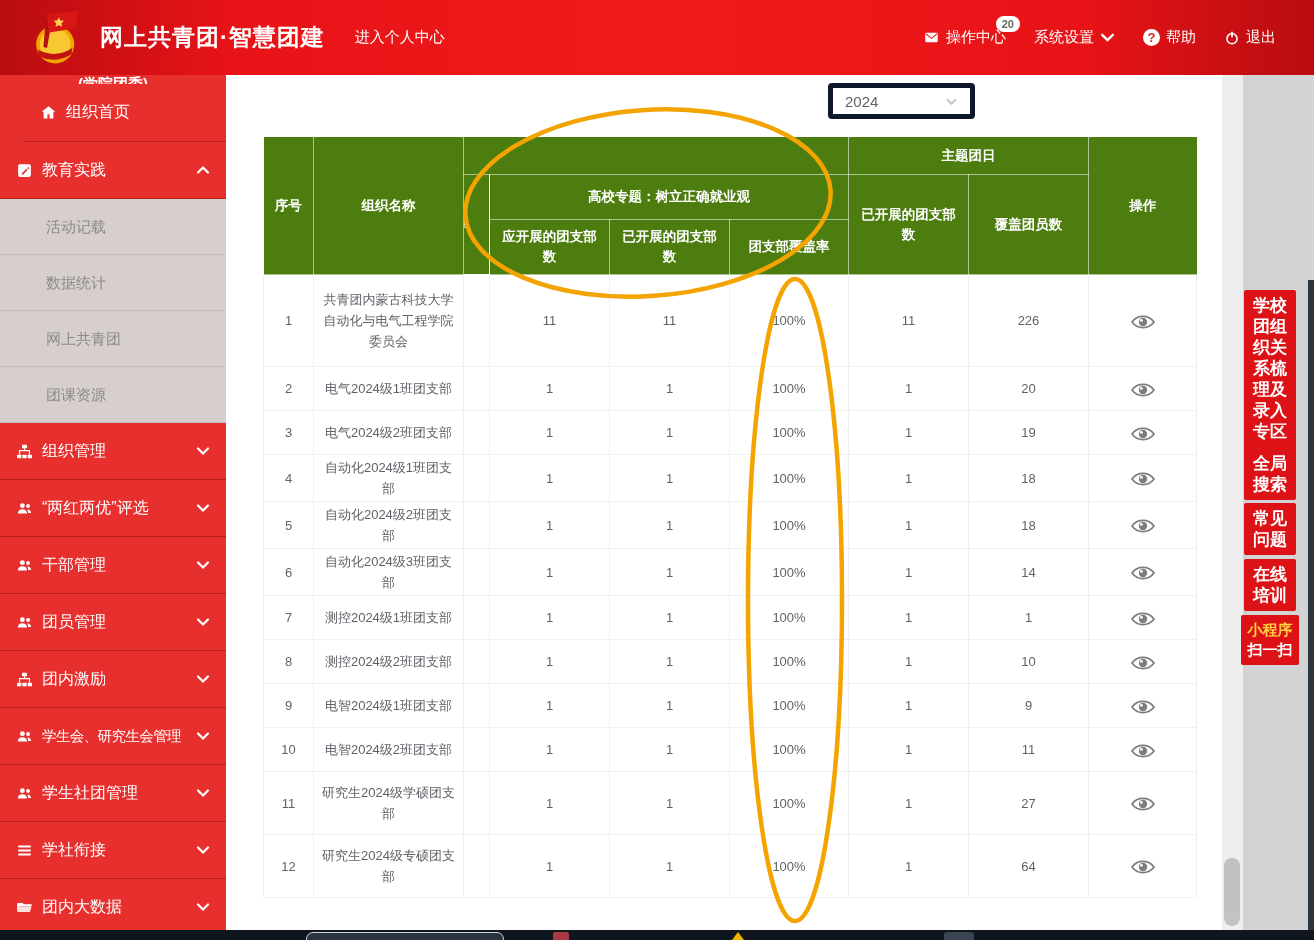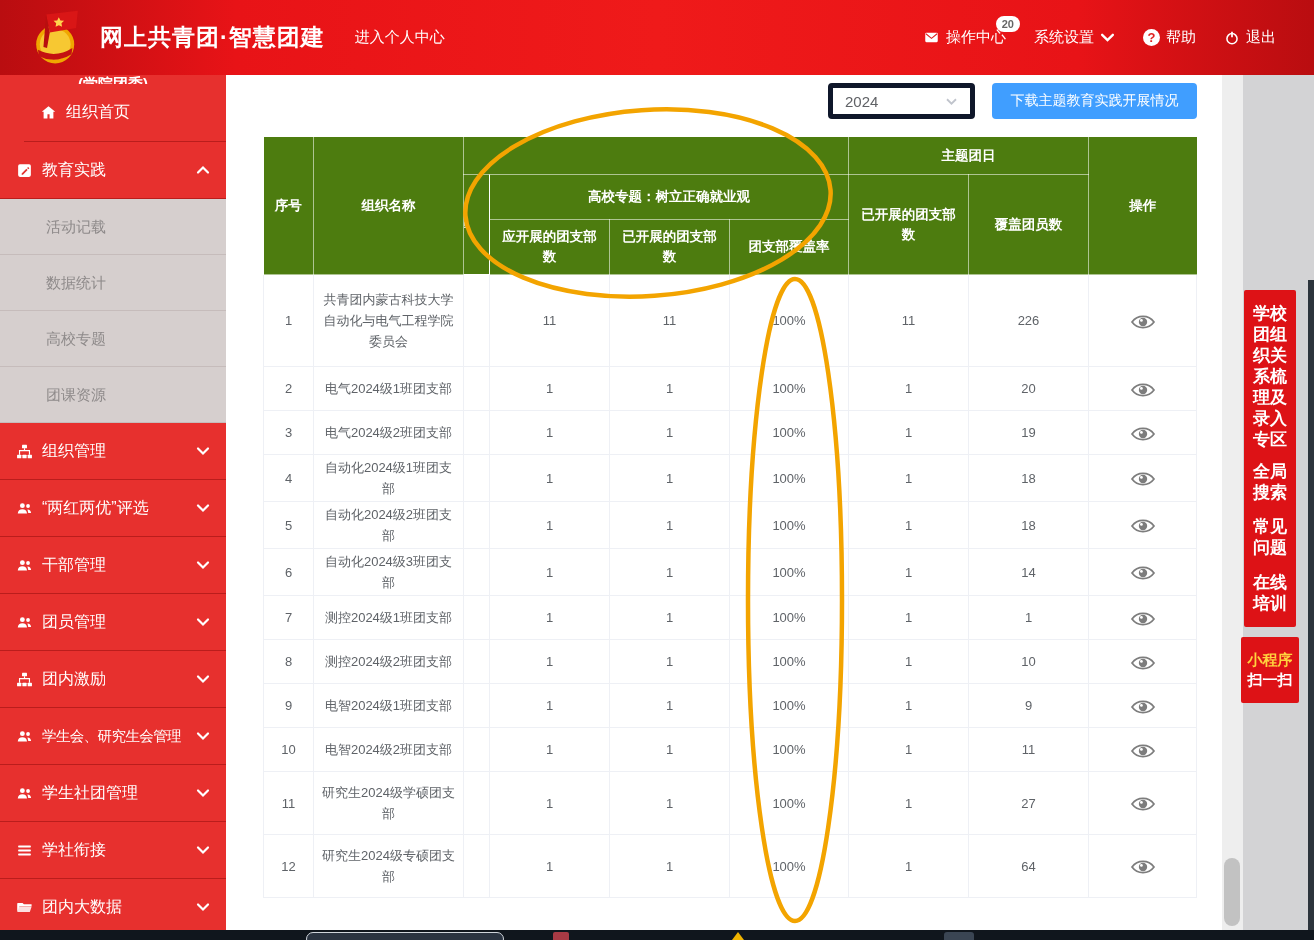--- a/index.html
+++ b/index.html
@@ -78,21 +78,21 @@
   }
   tbody tr td{height:44px;}
   tbody tr:nth-child(1) td{height:92px;}
   tbody tr:nth-child(11) td,tbody tr:nth-child(12) td{height:63px;}
   .eye-svg{width:26px;height:18px;vertical-align:middle;cursor:pointer;}
   .vscroll{position:absolute;left:1222px;top:75px;width:21px;height:855px;background:#eeeeee;z-index:6;}
   .vscroll .thumb{position:absolute;left:2px;top:783px;width:16px;height:68px;background:#c2c2c2;border-radius:8px;}
   
   .rbadge{
     position:absolute;left:1244px;width:52px;background:#dd1216;color:#fff;font-weight:700;
-    font-size:17px;line-height:21px;text-align:center;padding:13px 2px;box-sizing:border-box;
+    font-size:17px;line-height:21px;text-align:center;padding:5px 2px;box-sizing:border-box;
     word-break:break-all;cursor:pointer;border-radius:2px;z-index:25;
   }
   .rbadge .cdicon{display:block;margin:4px auto 1px;}
   .rbadge.mini{left:1241px;width:58px;font-size:15px;line-height:20px;}
   .rbadge .gold{color:#ffd23e;display:block;}
   .rbadge .white{color:#fff;display:block;}
   
   .rt-dark-edge{position:absolute;left:1308px;top:280px;width:6px;height:650px;background:#2c343c;z-index:24;}
   .taskbar{position:absolute;left:0;top:930px;width:1314px;height:10px;background:#10161d;z-index:40;overflow:hidden;}
   .tb-pill{position:absolute;left:306px;top:2px;width:198px;height:14px;border-radius:8px;background:#2a3340;border:1px solid #cfd4da;box-sizing:border-box;}
@@ -215,21 +215,21 @@
       </svg>
     <span class="lbl">教育实践</span>
     <svg class="chev" width="14" height="10">
         <use href="#i-chev-up"></use>
       </svg>
   </div>
 
   <div class="submenu">
     <div class="sub-item">活动记载</div>
     <div class="sub-item">数据统计</div>
-    <div class="sub-item">高校专题</div>
+    <div class="sub-item">网上共青团</div>
     <div class="sub-item">团课资源</div>
   </div>
 
   <div class="s-item">
     <svg class="ic">
         <use href="#i-sitemap"></use>
       </svg>
     <span class="lbl">组织管理</span>
     <svg class="chev" width="14" height="10">
         <use href="#i-chev-down"></use>
@@ -310,21 +310,20 @@
 </aside>
 
 <main class="panel">
 
   <div class="year-select">
     <span>2024</span>
     <svg class="ysel-chev" width="13" height="9" viewBox="0 0 14 10">
       <polyline points="2,2.5 7,7.5 12,2.5" fill="none" stroke="#c0c4cc" stroke-width="2"></polyline>
     </svg>
   </div>
-  <button class="dl-btn">下载主题教育实践开展情况</button>
 
   <div class="tbl-wrap">
     <table>
       <colgroup>
         <col style="width:50px">
           <col style="width:150px">
           <col style="width:26px">
         <col style="width:120px">
           <col style="width:120px">
           <col style="width:119px">
@@ -547,21 +546,21 @@
 
 <div class="rbadge" style="top:290px;">
   <span>学校团组织关系梳理及录入专区</span>
   <svg class="cdicon" width="24" height="24">
       <use href="#i-circle-down"></use>
     </svg>
 </div>
 <div class="rbadge" style="top:448px;">全局搜索</div>
 <div class="rbadge" style="top:503px;">常见问题</div>
 <div class="rbadge" style="top:559px;">在线培训</div>
-<div class="rbadge mini" style="top:637px;">
+<div class="rbadge mini" style="top:615px;">
   <span class="gold">小程序</span>
   <span class="white">扫一扫</span>
 </div>
 
 <div class="rt-dark-edge"></div>
 
 <div class="taskbar">
   <div class="tb-pill"></div>
   <div class="tb-red"></div>
   <div class="tb-tri"></div>

